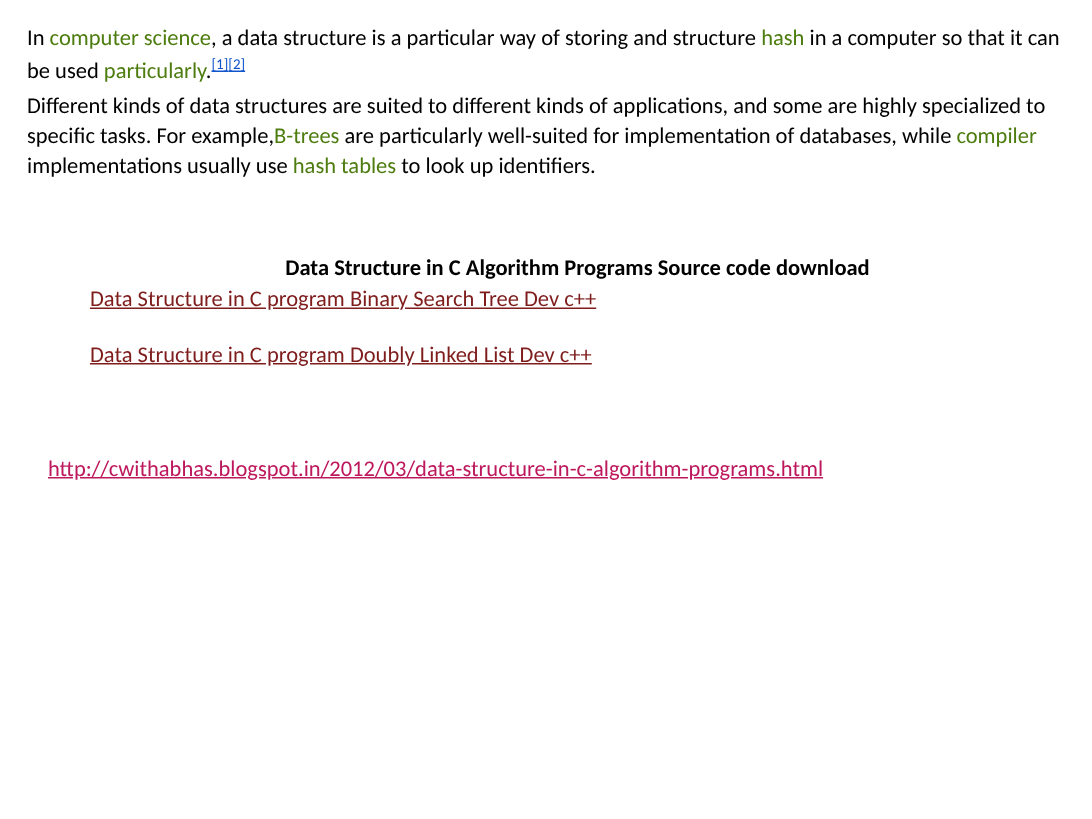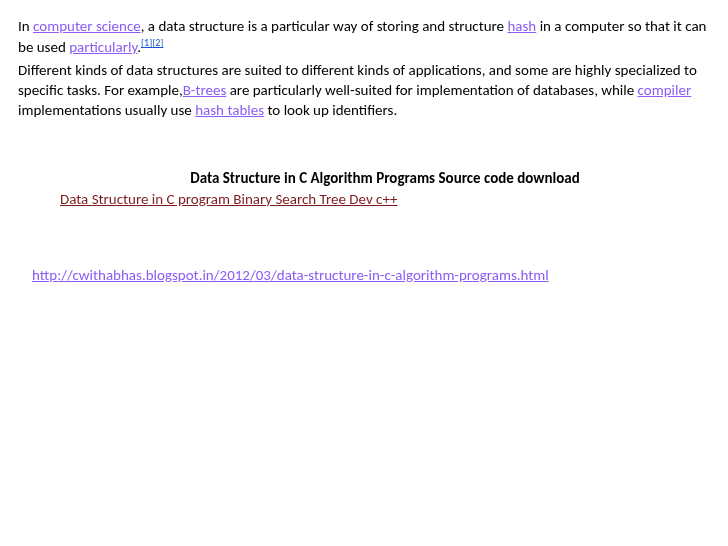--- a/index.html
+++ b/index.html
@@ -14,22 +14,21 @@
       font-family: Calibri, Arial, sans-serif;
       font-size: 15px;
       color: #000000;
       line-height: 1.35;
       padding: 16px 18px;
     }
     .paragraph {
       margin-bottom: 2px;
     }
     a.link {
-      color: #8b5cf6;
-      text-decoration: underline;
+      color: #4d7c0f;
     }
     .bold {
       font-weight: normal;
     }
     .sup {
       vertical-align: super;
       font-size: 10px;
       color: #1155cc;
       text-decoration: underline;
     }
@@ -46,36 +45,37 @@
       display: block;
       color: #7f1d1d;
       text-decoration: underline;
     }
     .link-gap {
       margin-top: 17px;
     }
     .footer-link {
       margin-top: 56px;
       margin-left: 14px;
-      color: #8b5cf6;
+      color: #be185d;
       text-decoration: underline;
     }
   </style>
 </head>
 <body>
 
 <div class="paragraph">
   <span>In </span><a class="link">computer science</a><span>, a </span><span class="bold">data structure</span><span> is a particular way of storing and structure </span><a class="link">hash</a><span> in a computer so that it can be used </span><a class="link">particularly</a><span>.</span><a class="sup">[1]</a><a class="sup">[2]</a>
 </div>
 
 <div class="paragraph">
   <span>Different kinds of data structures are suited to different kinds of applications, and some are highly specialized to specific tasks. For example,</span><a class="link">B-trees</a><span> are particularly well-suited for implementation of databases, while </span><a class="link">compiler</a><span> implementations usually use </span><a class="link">hash tables</a><span> to look up identifiers.</span>
 </div>
 
 <div class="heading-block">Data Structure in C Algorithm Programs Source code download</div>
 
 <div class="link-list">
   <a class="link-list-item">Data Structure in C program Binary Search Tree Dev c++</a>
+  <a class="link-list-item link-gap">Data Structure in C program Doubly Linked List Dev c++</a>
 </div>
 
 <div>
   <a class="footer-link" style="display:inline-block">http://cwithabhas.blogspot.in/2012/03/data-structure-in-c-algorithm-programs.html</a>
 </div>
 
 </body></html>

